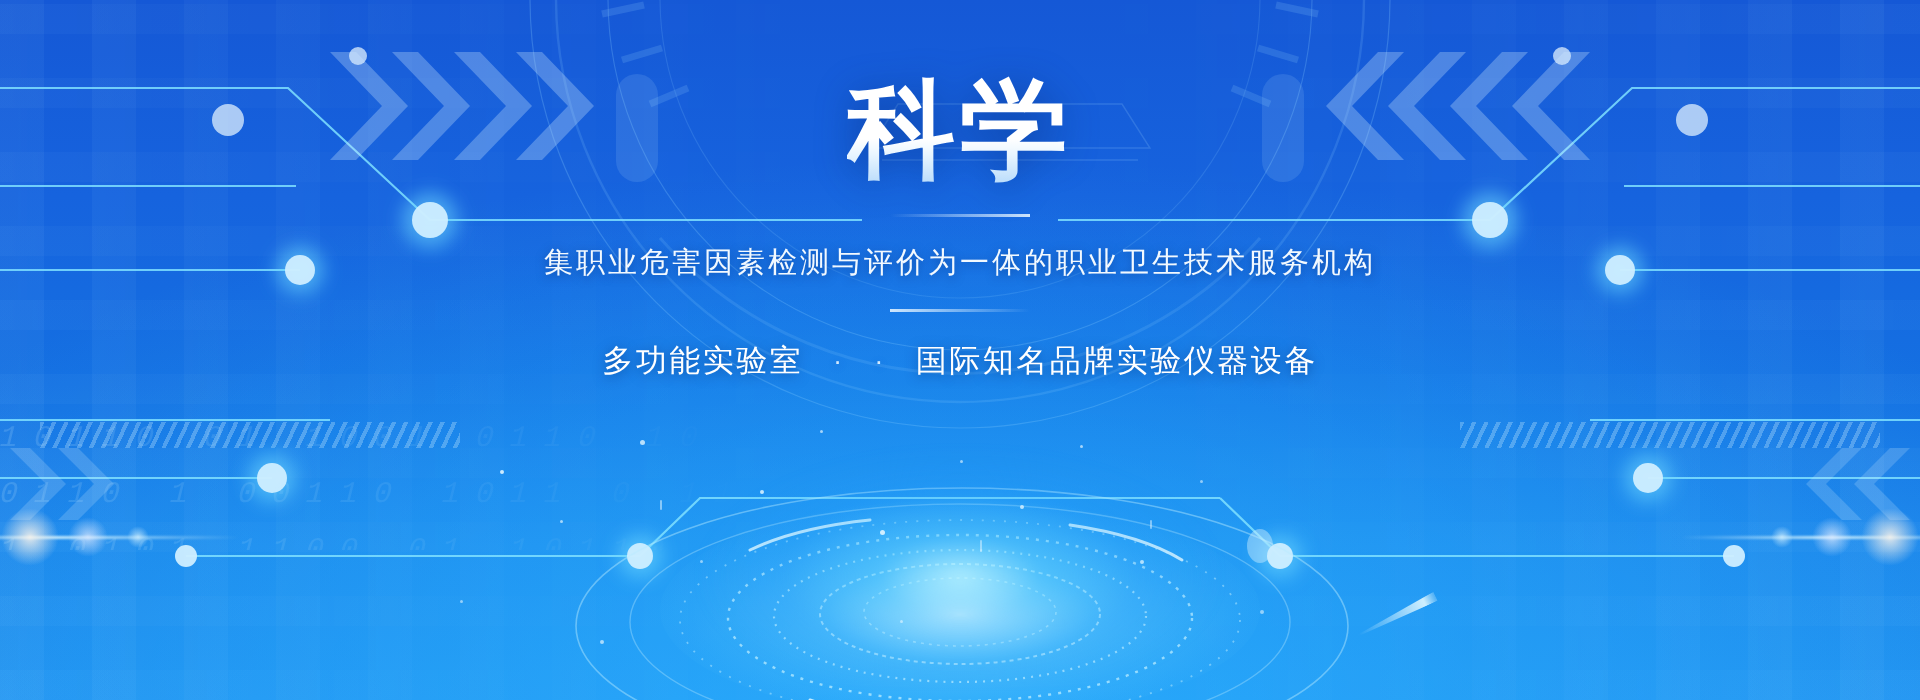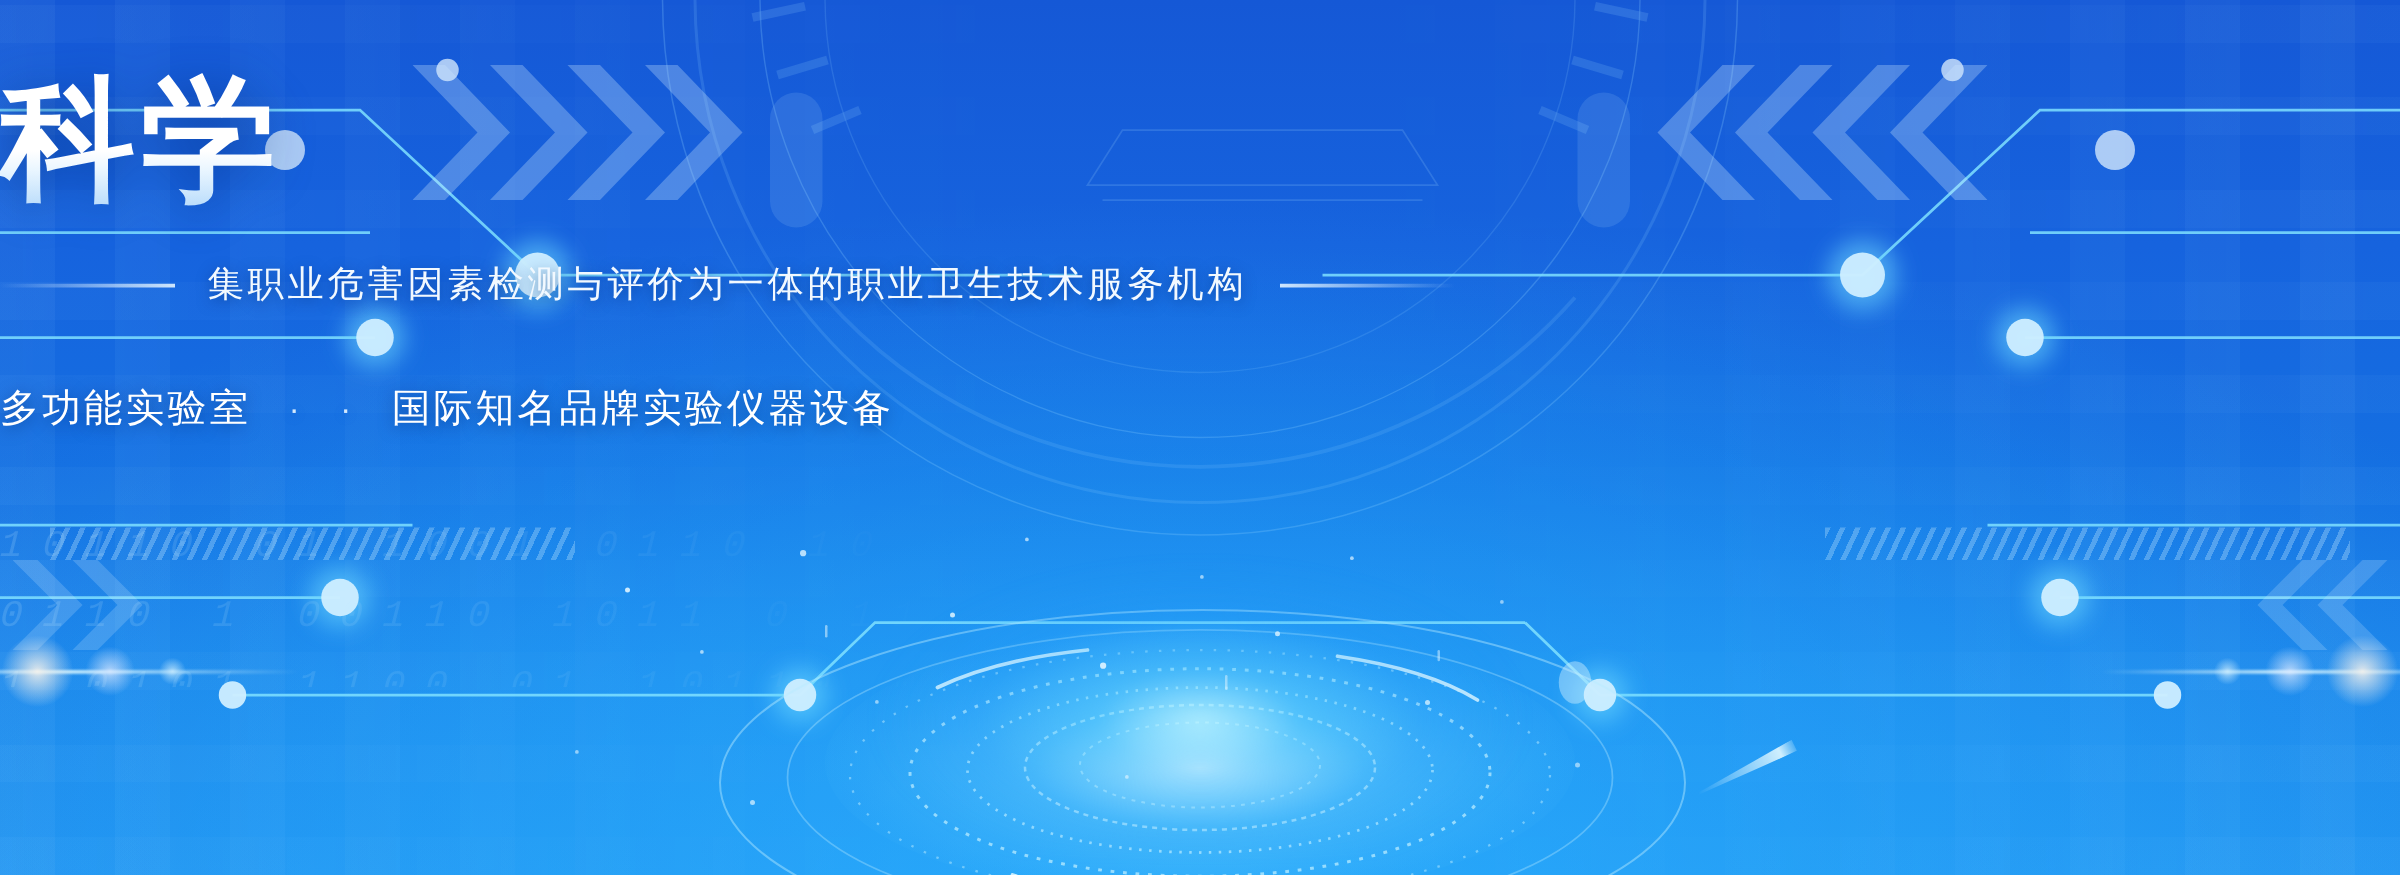--- a/index.html
+++ b/index.html
@@ -105,53 +105,54 @@
     position:absolute; height:26px;
     background:repeating-linear-gradient(115deg, rgba(205,238,255,.30) 0 4px, rgba(205,238,255,0) 4px 11px);
     pointer-events:none;
   }
   .hatch-l{ left:40px; bottom:252px; width:420px; }
   .hatch-r{ right:40px; bottom:252px; width:420px; }
 
   
   .content{
     position:absolute; inset:0;
-    display:flex; flex-direction:column; 
-    padding-top:58px;
+    display:flex; flex-direction:column; align-items:center;
+    padding-top:76px;
   }
 
   .headline{
     display:flex; align-items:center; gap:62px;
     font-size:108px; font-weight:bold; line-height:1;
     letter-spacing:5px;
     background:linear-gradient(180deg,#ffffff 0%,#ffffff 58%,#eaf6ff 72%,#b9dcfb 100%);
     -webkit-background-clip:text; background-clip:text;
     -webkit-text-fill-color:transparent; color:transparent;
     filter:drop-shadow(0 4px 18px rgba(5,40,110,.45));
   }
   .headline .w{ display:inline-block; }
 
   .sub-row{
     display:flex; align-items:center; gap:26px;
-    margin-top:42px;
+    margin-top:30px;
+    flex-direction:column;
   }
   .sub-rule{
     width:140px; height:3px;
     background:linear-gradient(90deg, rgba(215,238,255,0) 0%, rgba(222,240,255,.92) 100%);
   }
   .sub-rule.right{ background:linear-gradient(90deg, rgba(222,240,255,.92) 0%, rgba(215,238,255,0) 100%); }
   .subtitle{
     font-size:29px; color:#f2f9ff; letter-spacing:3px;
     text-shadow:0 2px 10px rgba(5,40,110,.5);
     white-space:nowrap;
   }
 
   .features{
     display:flex; align-items:center; gap:30px;
-    margin-top:58px;
+    margin-top:28px;
     font-size:31px; color:#ffffff; letter-spacing:2.5px;
     text-shadow:0 2px 12px rgba(5,40,110,.55);
     white-space:nowrap;
   }
   .features .dot{ font-size:26px; color:#dff0ff; opacity:.95; }
 </style>
 </head>
 <body>
 
 <div class="banner">

